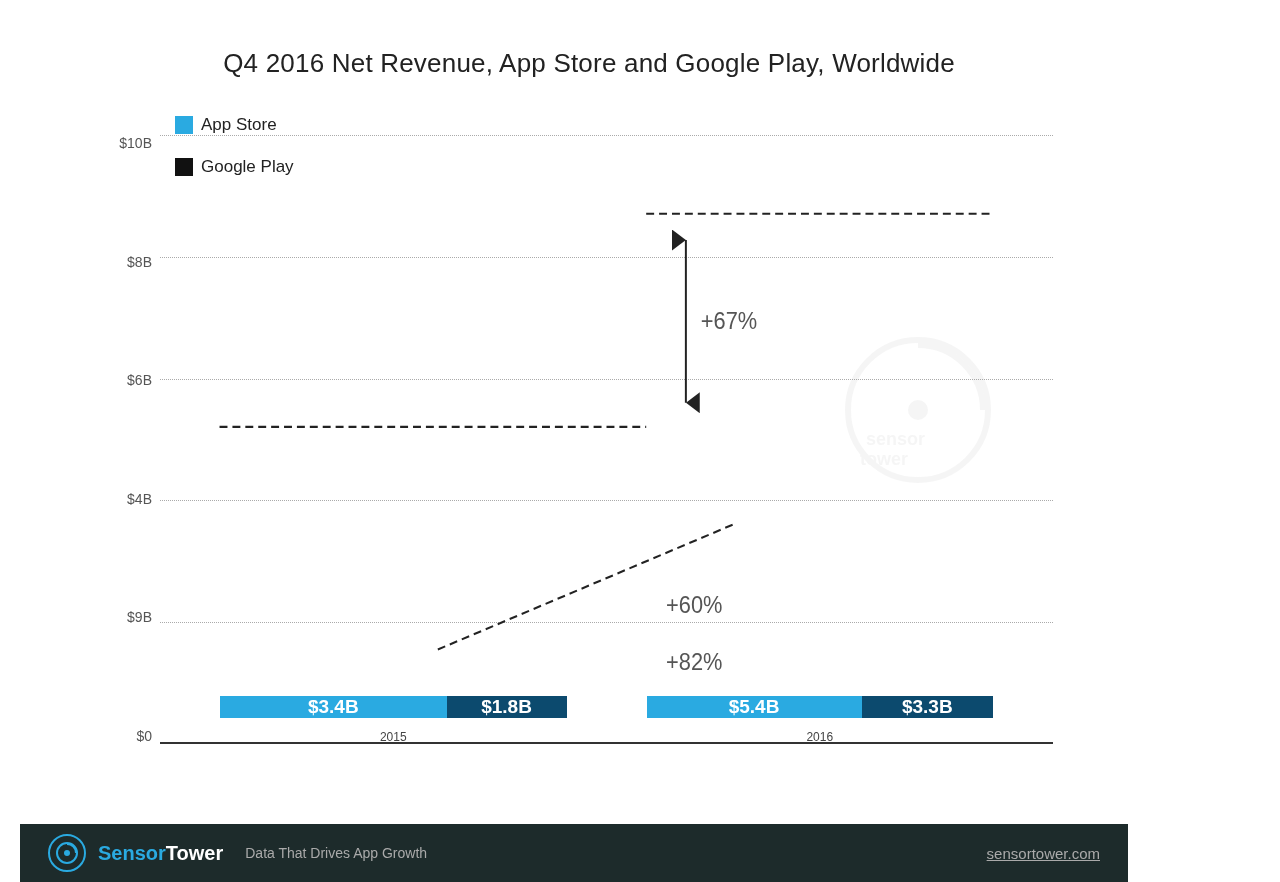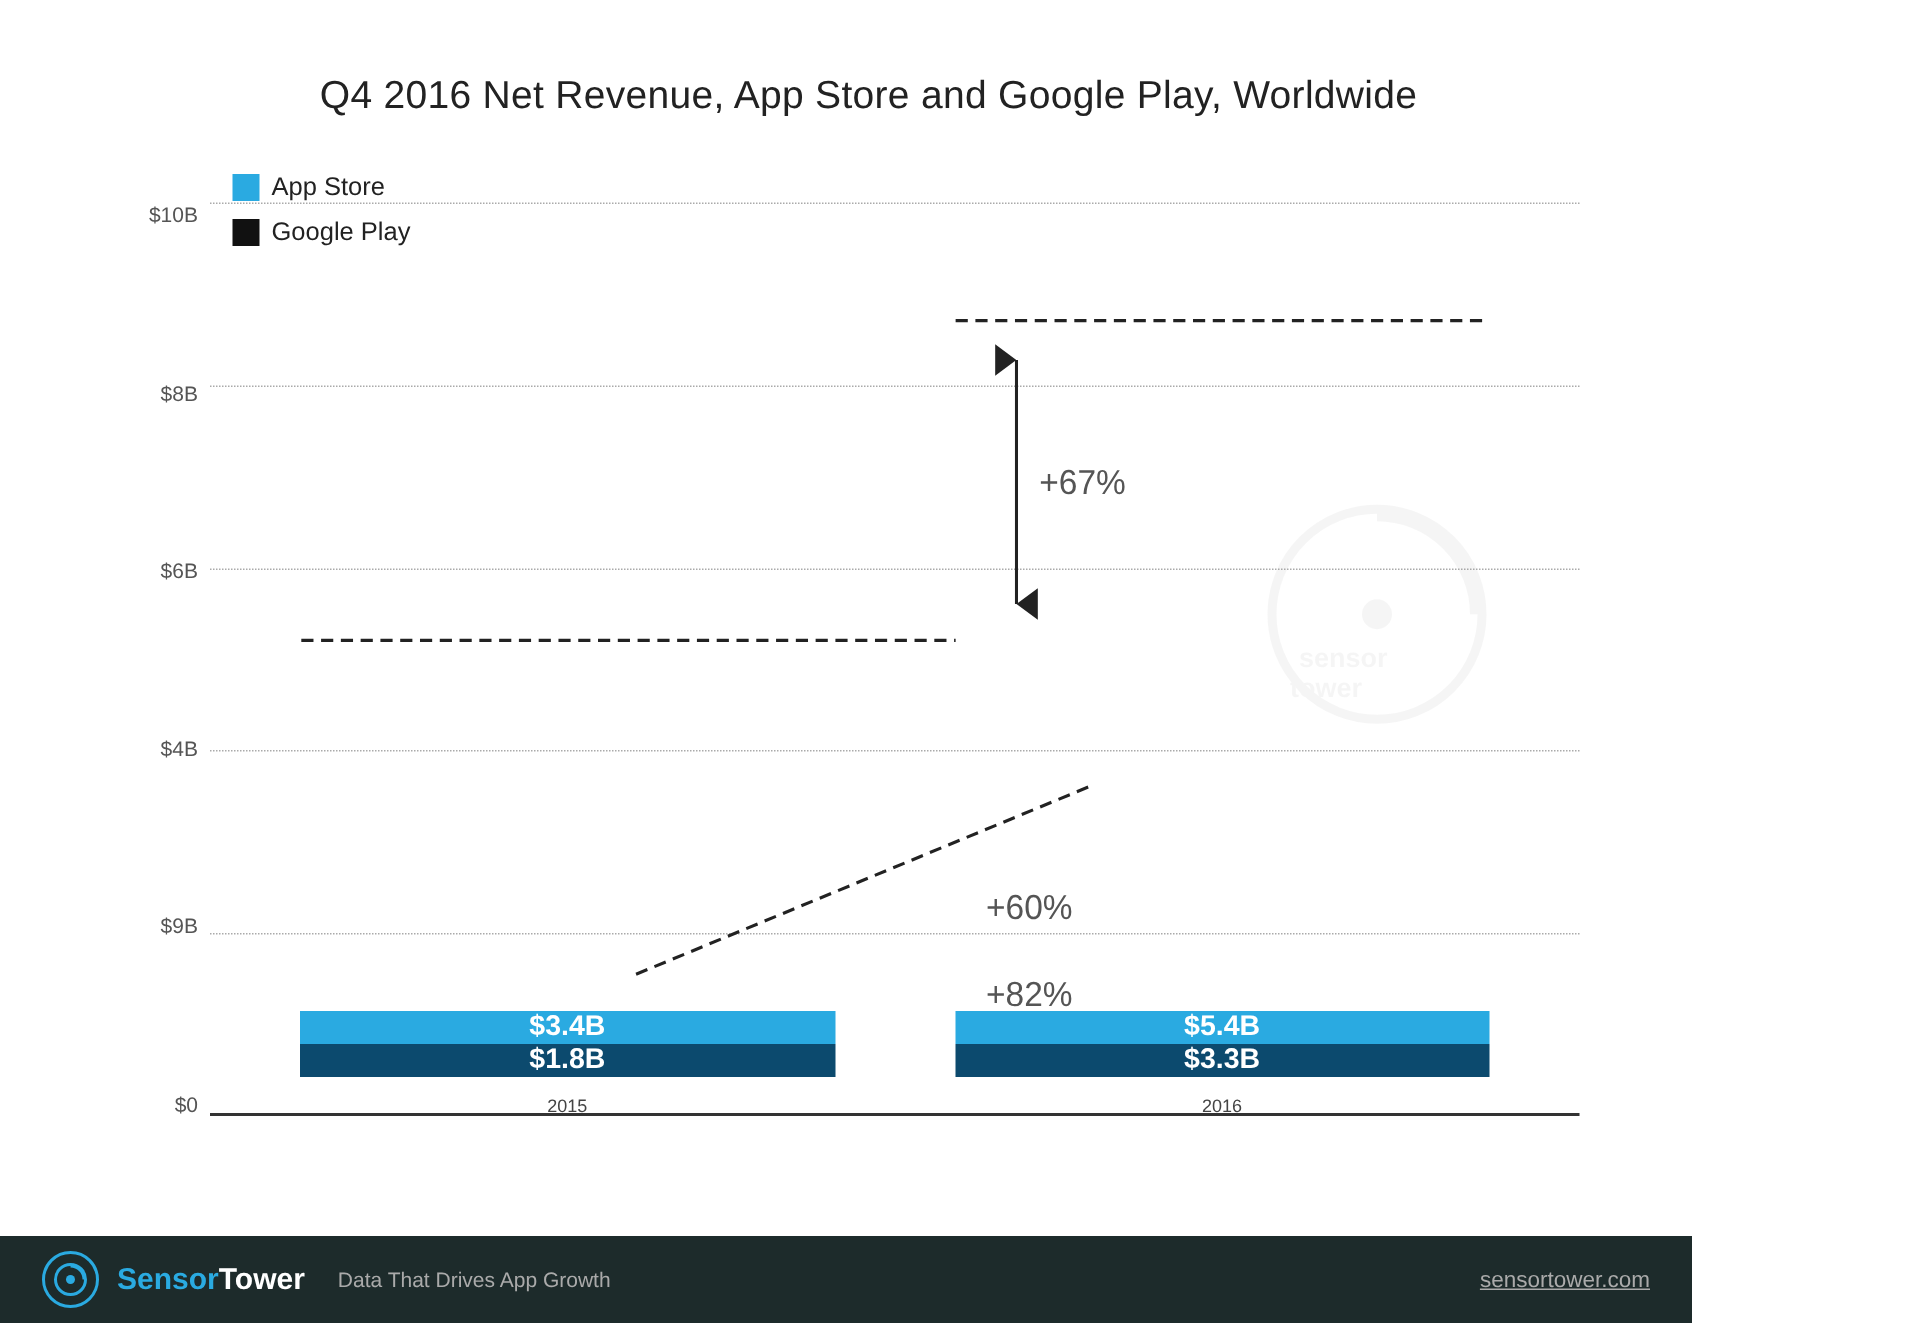--- a/index.html
+++ b/index.html
@@ -10,20 +10,21 @@
       font-family: 'Arial', sans-serif;
       overflow: hidden;
     }
 
     .chart-container {
       width: 1128px;
       height: 882px;
       display: flex;
       flex-direction: column;
       background: #ffffff;
+      padding-left: 20px;
     }
 
     .chart-main {
       flex: 1;
       position: relative;
       padding: 20px 60px 80px 90px;
     }
 
     .chart-title {
       text-align: center;
@@ -33,21 +34,21 @@
       padding: 28px 0 18px 0;
       letter-spacing: 0.2px;
     }
 
     .legend {
       position: absolute;
       top: 115px;
       left: 155px;
       display: flex;
       flex-direction: column;
-      gap: 10px;
+      gap: 22px;
       z-index: 10;
     }
     .legend-item {
       display: flex;
       align-items: center;
       gap: 8px;
       font-size: 17px;
       color: #222;
     }
     .legend-swatch {
@@ -117,21 +118,21 @@
     .bar-group {
       display: flex;
       flex-direction: column;
       align-items: center;
       flex: 1;
     }
 
     .bar-stack {
       width: 100%;
       display: flex;
-      flex-direction: column;
+      flex-direction: row;
       position: relative;
     }
 
     .bar-blue {
       background: #2aaae1;
       position: relative;
       display: flex;
       align-items: center;
       justify-content: center;
     }

